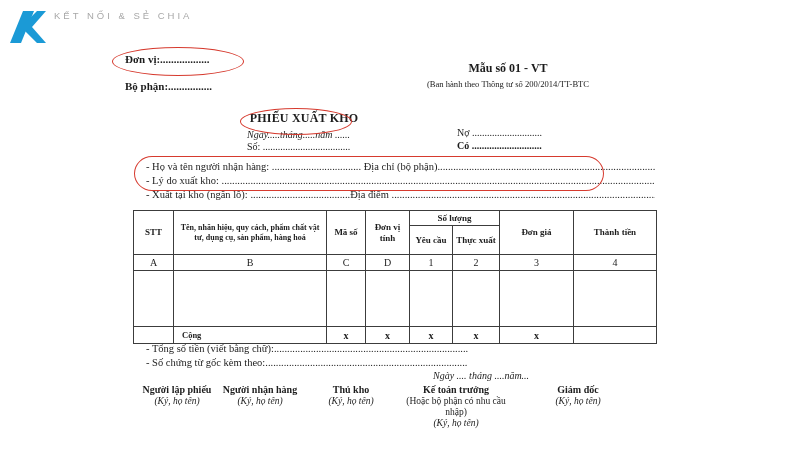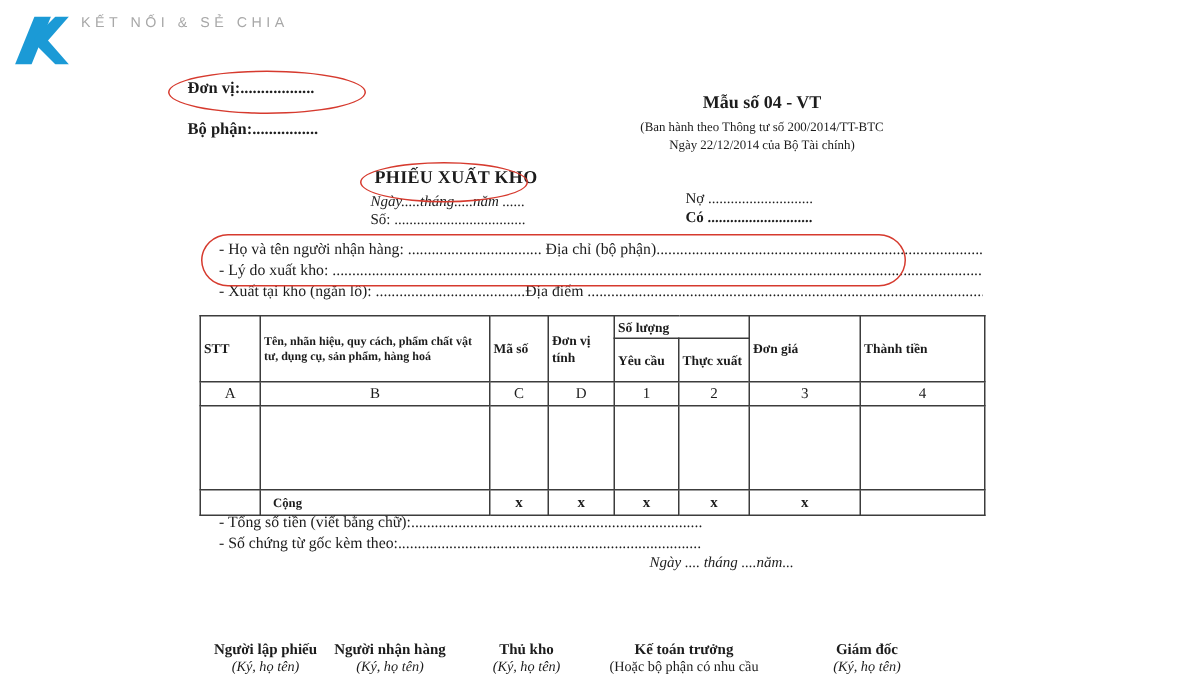--- a/index.html
+++ b/index.html
@@ -30,31 +30,31 @@
   .no-line{font-size:10px;margin-top:1px;white-space:nowrap;}
   .debit{left:457px;top:127px;font-size:10px;}
   .credit{left:457px;top:140px;font-size:10px;font-weight:bold;}
   
   .info{left:146px;font-size:10.5px;width:509px;}
   
   table.grid{position:absolute;left:133px;top:210px;width:523px;border-collapse:collapse;
              table-layout:fixed;font-family:inherit;}
   table.grid th,table.grid td{border:1px solid #3c3c3c;padding:0 2px;overflow:hidden;}
   table.grid{border:1.5px solid #3c3c3c;}
-  th.h{font-size:9px;font-weight:bold;text-align:left;vertical-align:middle;line-height:1.15;}
+  th.h{font-size:9px;font-weight:bold;text-align:center;vertical-align:middle;line-height:1.15;}
   th.hname{font-size:8px;}
   tr.idx td{font-size:10px;text-align:center;height:15px;}
   tr.blank td{height:55px;}
   tr.total td{height:16px;font-size:10px;text-align:center;font-weight:bold;}
   tr.total td.lbl{font-size:8.5px;text-align:left;padding-left:8px;}
   
   .foot{left:146px;font-size:10.5px;width:322px;}
   .sig-date{left:433px;top:370px;font-size:10px;font-style:italic;}
   .sig{position:absolute;top:384px;text-align:center;line-height:1.18;}
-  .sig .t{font-size:10px;font-weight:bold;margin-top:44px;}
+  .sig .t{font-size:10px;font-weight:bold;}
   .sig .s{font-size:9.5px;}
   .sig .n{font-size:9.5px;font-style:italic;text-align:center;}
 </style>
 </head>
 <body>
 
 <div class="page">
 
   <div class="logo">
     <svg class="logo-icon" viewBox="0 0 36 32">
@@ -64,23 +64,22 @@
     <div>
       <div class="tagline">KẾT NỐI &amp; SẺ CHIA</div>
     </div>
   </div>
 
   <div class="abs b unit">Đơn vị:..................</div>
   <div class="oval" style="left:112px;top:47px;width:130px;height:27px;"></div>
   <div class="abs b dept">Bộ phận:................</div>
 
   <div class="right-head">
-    <div class="l1">Mẫu số 04 - VT</div>
+    <div class="l1">Mẫu số 01 - VT</div>
     <div class="l2">(Ban hành theo Thông tư số 200/2014/TT-BTC</div>
-    <div class="l3">Ngày 22/12/2014 của Bộ Tài chính)</div>
   </div>
 
   <div class="title-block">
     <div class="doc-title">PHIẾU XUẤT KHO</div>
     <div class="date-line">Ngày.....tháng.....năm ......</div>
     <div class="no-line">Số: ...................................</div>
   </div>
   <div class="oval" style="left:240px;top:108px;width:110px;height:25px;"></div>
 
   <div class="abs debit">Nợ ............................</div>

